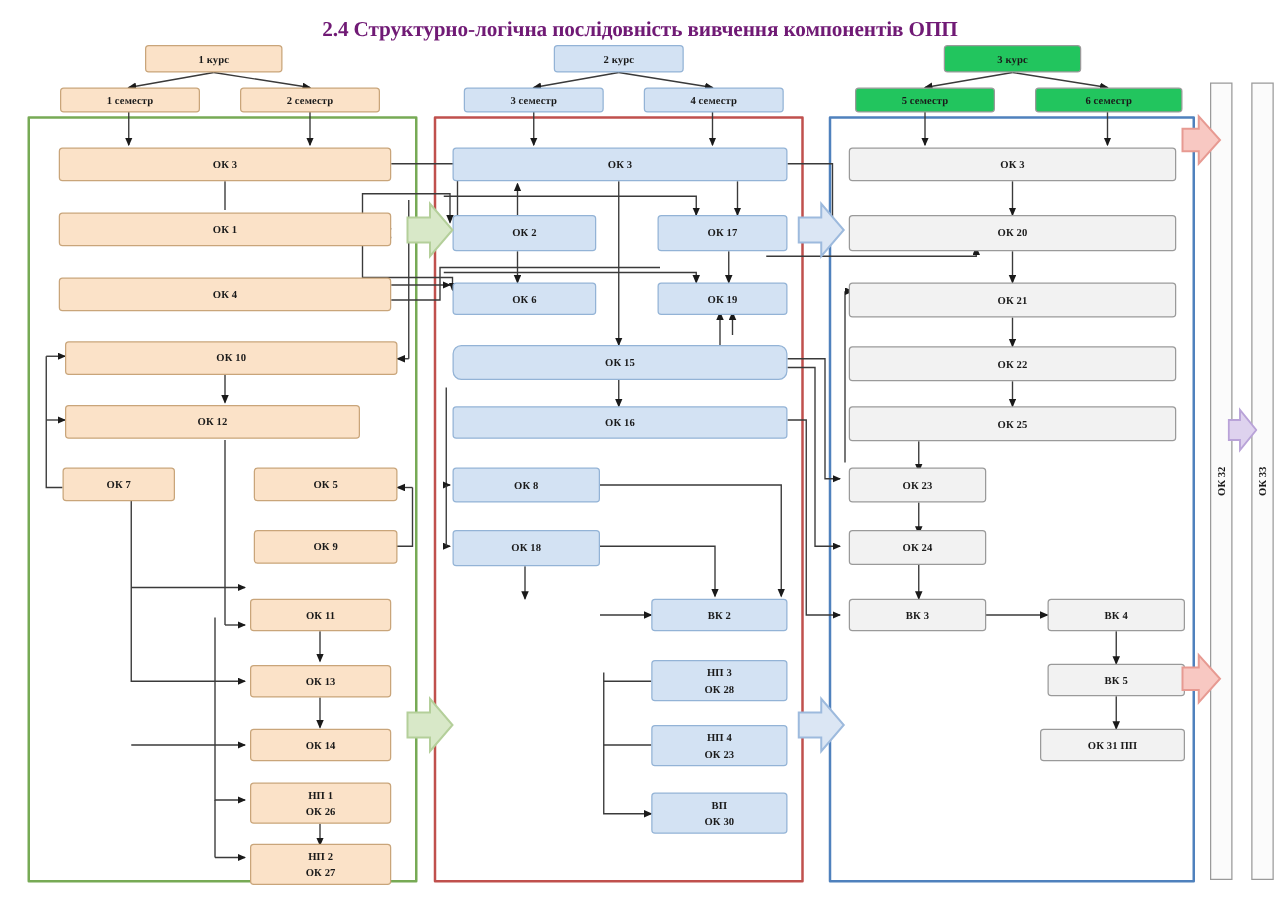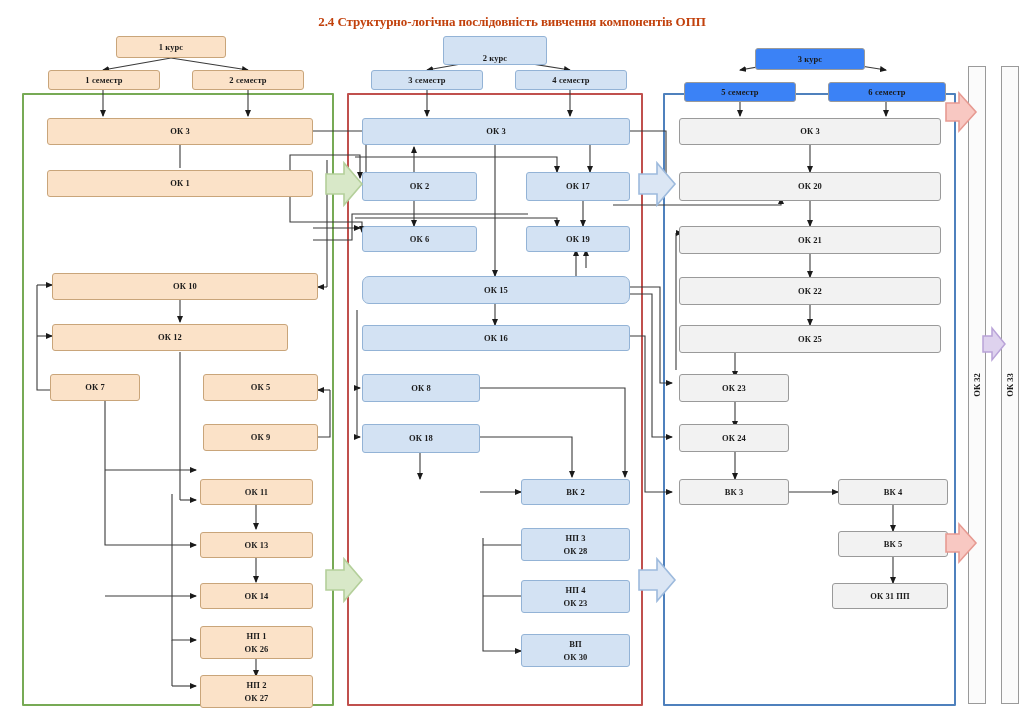--- a/index.html
+++ b/index.html
@@ -8,21 +8,21 @@
     width:1024px; height:727px; position:relative;
     background:#ffffff;
     font-family:"Liberation Serif", serif;
     overflow:hidden;
   }
   #stage { position:absolute; left:0; top:0; width:1024px; height:727px; }
   svg.wires { position:absolute; left:0; top:0; width:1024px; height:727px; pointer-events:none; }
 
   .title {
     position:absolute; left:0; top:14px; width:1024px;
-    text-align:center; font-size:13px; font-weight:bold; color:#c2410c;
+    text-align:center; font-size:17px; font-weight:bold; color:#701a75;
     letter-spacing:-0.1px;
     font-family:Liberation Serif, serif;
   }
 
   .container-box { position:absolute; border-width:2.5px; border-style:solid; background:transparent; border-radius:1px; }
   .cont-green { border-color:#77aa55; }
   .cont-red   { border-color:#c0504d; }
   .cont-blue  { border-color:#4f81bd; }
 
   .node {
@@ -33,21 +33,21 @@
     border-radius:3px;
     text-align:center;
     line-height:1.45;
     letter-spacing:0.1px;
   }
   .n-orange { background:#fbe2c8; border:1px solid #c9a57a; }
   .n-blue   { background:#d3e2f3; border:1px solid #93b3d6; }
   .n-gray   { background:#f2f2f2; border:1px solid #9a9a9a; }
   .n-head   { background:#fbe2c8; border:1px solid #c9a57a; }
   .n-head-b { background:#d3e2f3; border:1px solid #93b3d6; }
-  .n-head-g { background:#3b82f6; border:1px solid #9a9a9a;margin-top:12px; }
+  .n-head-g { background:#22c55e; border:1px solid #9a9a9a; }
 
   .vbar {
     position:absolute; background:#fbfbfb; border:1px solid #9a9a9a;
     display:flex; align-items:center; justify-content:center;
   }
   .vbar span {
     transform:rotate(-90deg);
     font-size:8.5px; font-weight:bold; color:#1a1a1a; white-space:nowrap;
   }
 
@@ -184,21 +184,21 @@
   <div class="node n-head" style="left:116px; top:36px; width:110px; height:22px;">
     <span>1 курс</span>
   </div>
   <div class="node n-head" style="left:48px; top:70px; width:112px; height:20px;">
     <span>1 семестр</span>
   </div>
   <div class="node n-head" style="left:192px; top:70px; width:112px; height:20px;">
     <span>2 семестр</span>
   </div>
 
-  <div class="node n-head-b" style="left:443px; top:36px; width:104px; height:29px;justify-content:flex-end;">
+  <div class="node n-head-b" style="left:443px; top:36px; width:104px; height:22px;">
     <span>2 курс</span>
   </div>
   <div class="node n-head-b" style="left:371px; top:70px; width:112px; height:20px;">
     <span>3 семестр</span>
   </div>
   <div class="node n-head-b" style="left:515px; top:70px; width:112px; height:20px;">
     <span>4 семестр</span>
   </div>
 
   <div class="node n-head-g" style="left:755px; top:36px; width:110px; height:22px;">
@@ -209,20 +209,23 @@
   </div>
   <div class="node n-head-g" style="left:828px; top:70px; width:118px; height:20px;">
     <span>6 семестр</span>
   </div>
 
   <div class="node n-orange" style="left:47px; top:118px; width:266px; height:27px;">
     <span>ОК 3</span>
   </div>
   <div class="node n-orange" style="left:47px; top:170px; width:266px; height:27px;">
     <span>ОК 1</span>
+  </div>
+  <div class="node n-orange" style="left:47px; top:222px; width:266px; height:27px;">
+    <span>ОК 4</span>
   </div>
   <div class="node n-orange" style="left:52px; top:273px; width:266px; height:27px;">
     <span>ОК 10</span>
   </div>
   <div class="node n-orange" style="left:52px; top:324px; width:236px; height:27px;">
     <span>ОК 12</span>
   </div>
   <div class="node n-orange" style="left:50px; top:374px; width:90px; height:27px;">
     <span>ОК 7</span>
   </div>

